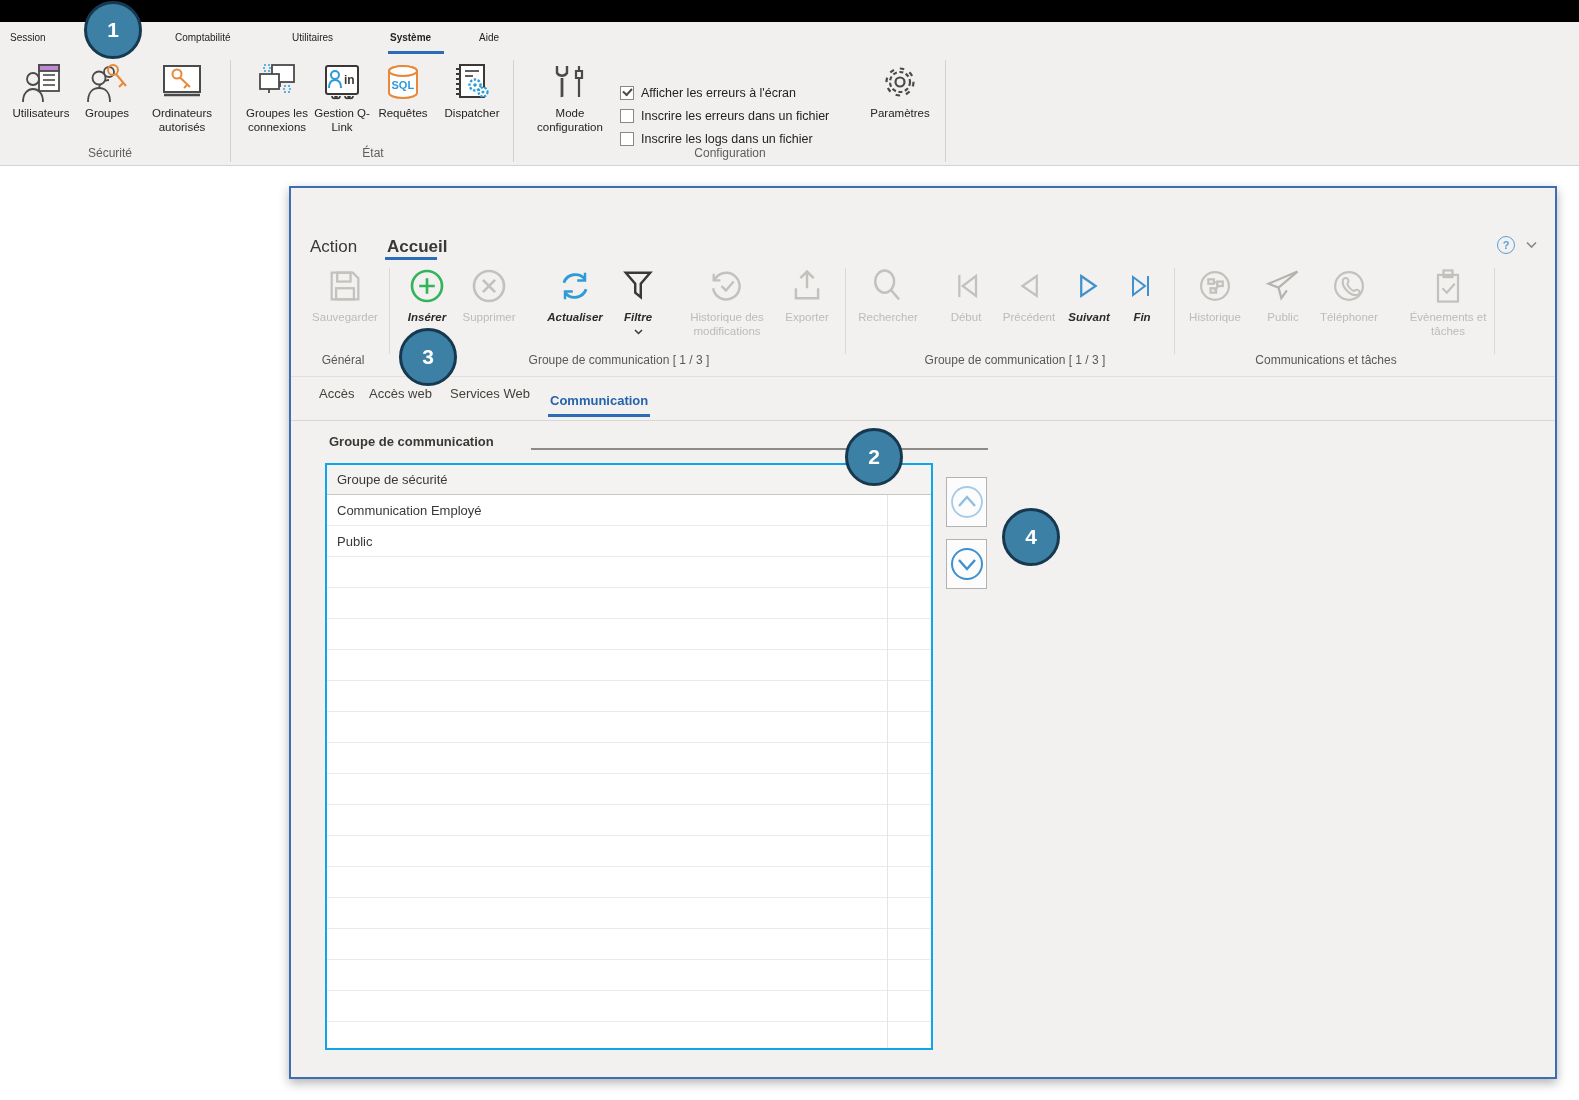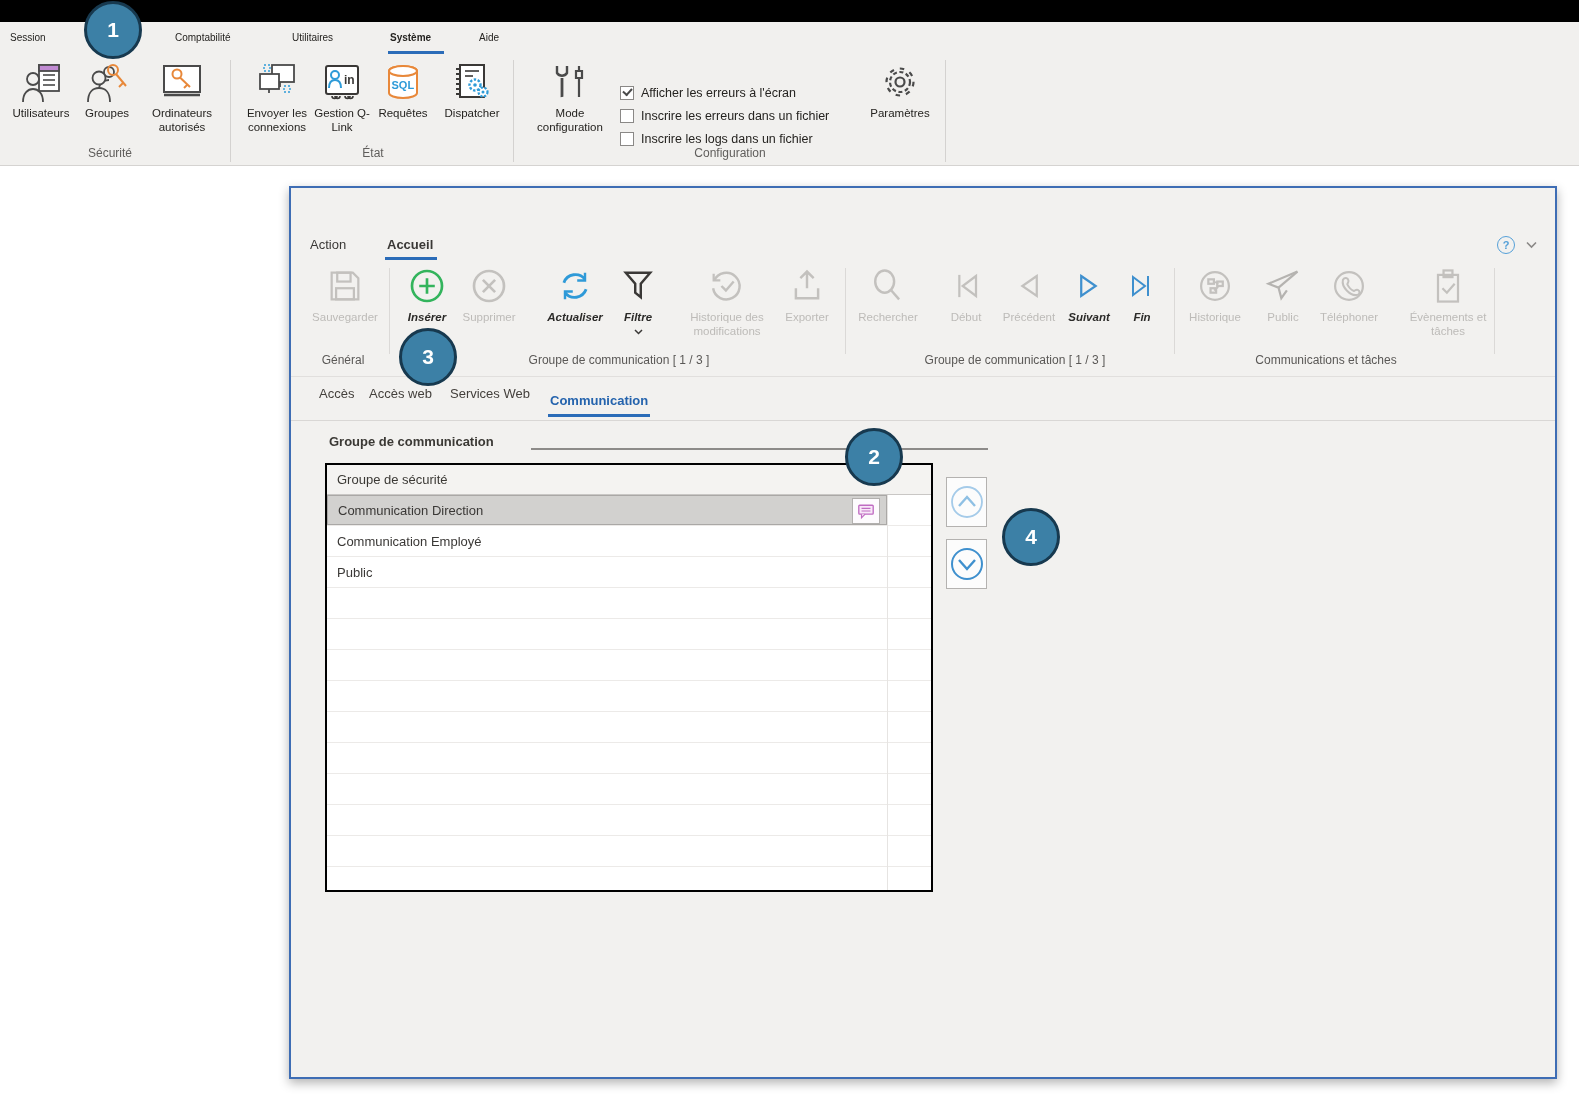--- a/index.html
+++ b/index.html
@@ -31,21 +31,21 @@
   .dialog { position:absolute; left:289px; top:186px; width:1268px; height:893px; background:#f2f1ef;
             border:2px solid #3e6db4; box-shadow:0 4px 10px rgba(0,0,0,.3); }
   .dtitle { position:absolute; left:0; top:0; width:100%; height:41px; background:#2d5b9e; display:flex; align-items:center; }
   .dtitle-text { position:absolute; left:0; right:0; text-align:center; color:#fff; font-size:13.5px; }
   .collapse-glyph { position:absolute; left:22px; top:13px; width:12px; }
   .collapse-glyph .bar { width:10px; height:2px; background:#b9c3d5; margin:0 auto 1px; }
   .collapse-glyph .tri { width:0; height:0; border-left:5px solid transparent; border-right:5px solid transparent; border-top:5px solid #b9c3d5; margin:0 auto; }
   .winbtn { position:absolute; top:0; width:34px; height:41px; display:flex; align-items:center; justify-content:center; }
 
   .dtabrow { position:absolute; left:0; top:41px; width:100%; height:33px; }
-  .dtab { position:absolute; top:8px; font-size:13px; color:#3a3836; }
+  .dtab { position:absolute; top:8px; font-size:17px; color:#3a3836; }
   .dtab.sel { font-weight:bold; }
   .dtab-underline { position:absolute; top:28px; height:3px; background:#2b6cb8; }
   .help-circle { position:absolute; width:18px; height:18px; border:1.5px solid #55a0d8; border-radius:50%; color:#55a0d8;
                  font-size:11px; font-weight:bold; display:flex; align-items:center; justify-content:center; }
 
   .tbtn { position:absolute; top:78px; text-align:center; font-size:11.5px; line-height:1.25; }
   .tbtn .tic { height:44px; display:flex; align-items:flex-start; justify-content:center; }
   .tbtn.on  { color:#2b2a28;font-style:italic; }
   .tbtn.off { color:#bdbbb8; }
   .tsep { position:absolute; top:80px; height:86px; width:1px; background:#dbd9d7; }
@@ -54,21 +54,21 @@
 
   .subtab { position:absolute; top:198px; font-size:13px; color:#44403c; }
   .subtab.sel { color:#2463ad; font-weight:bold;margin-top:7px; }
   .subtab-underline { position:absolute; top:226px; height:3px; background:#2b6cb8; }
   .subhr { position:absolute; left:0; top:232px; width:100%; height:1px; background:#d9d7d5; }
 
   .section-title { position:absolute; left:38px; top:246px; font-size:13px; font-weight:bold; color:#3b3935; }
   .section-line { position:absolute; left:240px; top:260px; width:457px; height:2px; background:#8d8b89; }
 
   
-  .gtable { position:absolute; left:34px; top:275px; width:608px; height:429px; background:#fff; border:2px solid #000000; overflow:hidden; }
+  .gtable { position:absolute; left:34px; top:275px; width:608px; height:587px; background:#fff; border:2px solid #0ea5e9; overflow:hidden; }
   .ghead { height:30px; background:#f4f3f1; border-bottom:1px solid #c9c7c5; font-size:13px; color:#3b3935;
            display:flex; align-items:center; padding-left:10px; }
   .trow { position:relative; height:31px; border-bottom:1px solid #eceae8; font-size:13px; color:#3a3836; }
   .trow .maincell { position:absolute; left:0; top:0; width:560px; height:100%; display:flex; align-items:center; padding-left:10px; }
   .trow.selected .maincell { background:#d2d1cf; border:1px solid #aaa8a6; }
   .colsep { position:absolute; left:560px; top:0; bottom:0; width:1px; background:#e6e4e2; }
   .comment-btn { position:absolute; right:6px; top:2px; width:28px; height:26px; background:#fdfbfd; border:1px solid #b2b0ae;
                  display:flex; align-items:center; justify-content:center; }
 
   .movebtn { position:absolute; left:655px; width:41px; height:50px; background:#fcfcfc; border:1px solid #b4b2b0;
@@ -142,21 +142,21 @@
       <div class="ric">
         <svg width="44" height="42" viewBox="0 0 44 42" fill="none">
           <rect x="9" y="3" width="6" height="6" stroke="#2e9bd8" stroke-width="1.4" stroke-dasharray="2,2"></rect>
           <rect x="17" y="3" width="22" height="17" stroke="#4a4a4a" stroke-width="1.8" fill="#fff"></rect>
           <line x1="25" y1="20" x2="25" y2="25" stroke="#4a4a4a" stroke-width="1.8"></line>
           <rect x="5" y="12" width="19" height="15" stroke="#4a4a4a" stroke-width="1.8" fill="#fff"></rect>
           <line x1="14" y1="27" x2="14" y2="31" stroke="#4a4a4a" stroke-width="1.8"></line>
           <rect x="29" y="24" width="6" height="6" stroke="#2e9bd8" stroke-width="1.4" stroke-dasharray="2,2"></rect>
         </svg>
       </div>
-      <div>Envoyer les connexions</div>
+      <div>Groupes les connexions</div>
     </div>
 
     <div class="rbtn" style="left:310px; width:64px">
       <div class="ric">
         <svg width="42" height="42" viewBox="0 0 42 42" fill="none">
           <rect x="5" y="4" width="32" height="28" rx="2" stroke="#3a3836" stroke-width="2" fill="#fff"></rect>
           <circle cx="14" cy="13" r="4" stroke="#2e9bd8" stroke-width="2" fill="none"></circle>
           <path d="M8,26 c0,-6 3,-8 6,-8 s6,2 6,8" stroke="#2e9bd8" stroke-width="2" fill="none"></path>
           <text x="23" y="22" font-size="12" font-weight="bold" fill="#3a3836" font-family="Liberation Sans, sans-serif">in</text>
           <path d="M11,34 a2.5,2.5 0 0 0 5,0 M14,34 a2.5,2.5 0 0 0 5,0" stroke="#3a3836" stroke-width="1.6" fill="none"></path>
@@ -433,32 +433,20 @@
     <span class="subtab sel" style="left:259px">Communication</span>
     <div class="subtab-underline" style="left:257px; width:102px"></div>
     <div class="subhr"></div>
 
     <div class="section-title">Groupe de communication</div>
     <div class="section-line"></div>
 
     <div class="gtable">
       <div class="ghead">Groupe de sécurité</div>
 
-      <div class="trow selected">
-        <div class="maincell">
-          <span>Communication Direction</span>
-          <div class="comment-btn">
-            <svg width="18" height="17" viewBox="0 0 20 18">
-              <rect x="2" y="2" width="16" height="10" rx="1" fill="#f8e8f8" stroke="#c06cc2" stroke-width="1.5"></rect>
-              <path d="M5,12 v4 l4,-4" fill="#f8e8f8" stroke="#c06cc2" stroke-width="1.3"></path>
-              <path d="M5,5.5 h10 M5,8.5 h10" stroke="#c06cc2" stroke-width="1.2"></path>
-            </svg>
-          </div>
-        </div>
-      </div>
 
       <div class="trow">
         <div class="maincell">
             <span>Communication Employé</span>
           </div>
       </div>
 
       <div class="trow">
         <div class="maincell">
             <span>Public</span>

